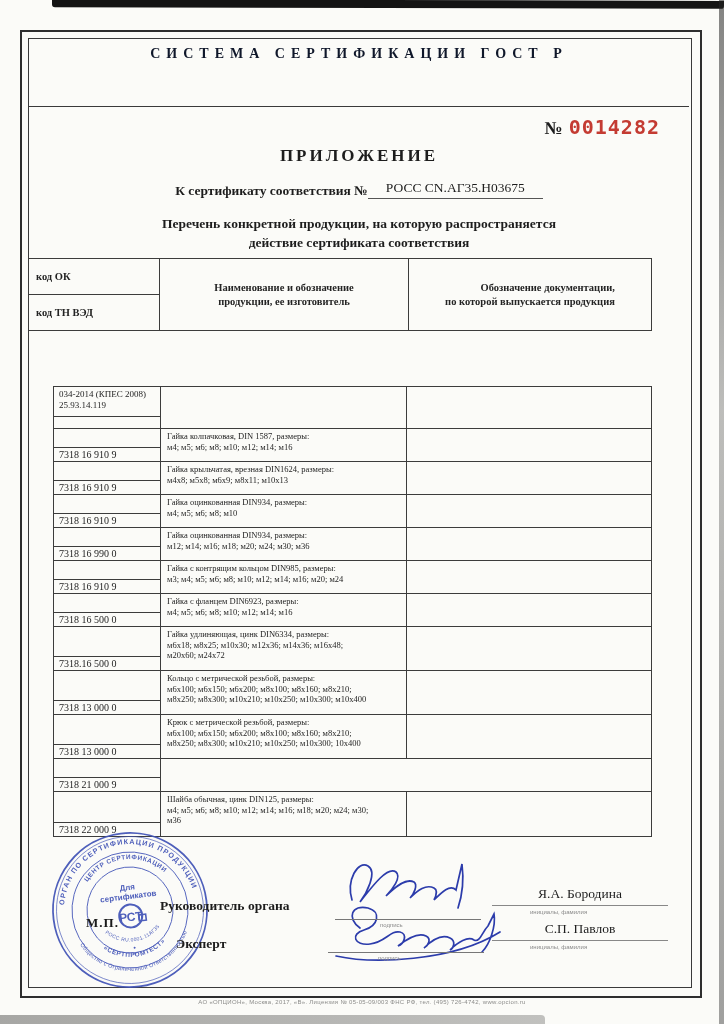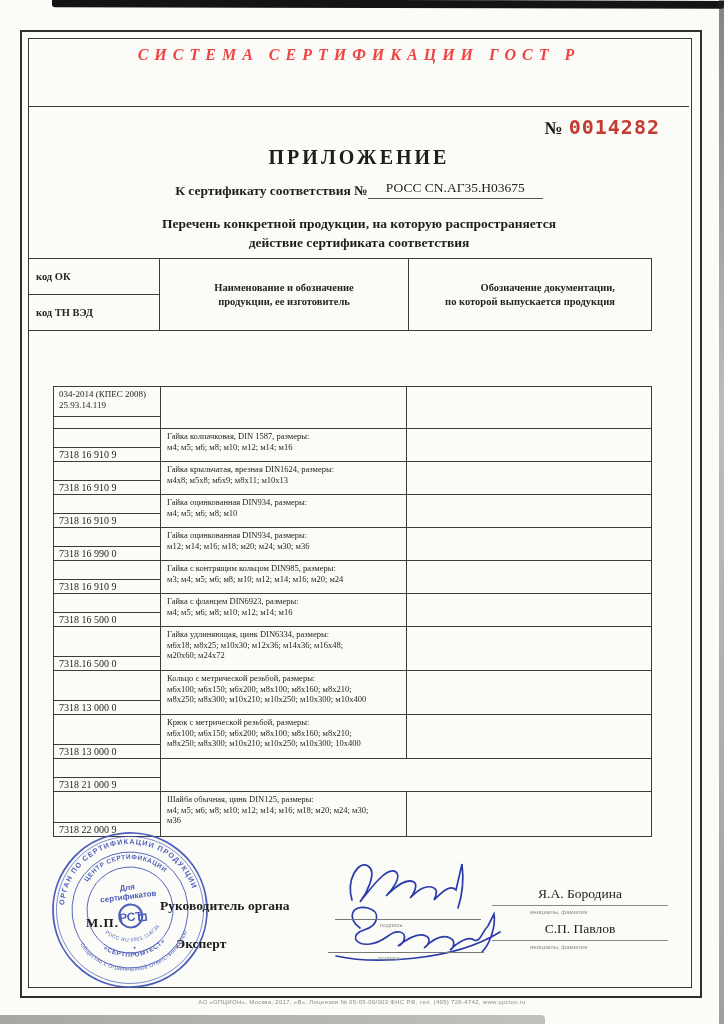--- a/index.html
+++ b/index.html
@@ -11,28 +11,28 @@
   
   .scan-top{position:absolute;left:52px;top:0;right:0;height:8px;background:#141414;border-radius:0 0 3px 3px;transform:rotate(.15deg);}
   .scan-right{position:absolute;right:0;top:0;width:5px;height:100%;background:linear-gradient(#222,#8a8a88 40%,#555);opacity:.55;}
   .scan-bottom{position:absolute;left:0;bottom:0;width:545px;height:9px;background:linear-gradient(90deg,#6e6e6c,#9a9a98);opacity:.6;border-radius:0 4px 0 0;}
   
   .frame-outer{position:absolute;left:20px;top:30px;width:678px;height:964px;border:2px solid #2e2e2e;}
   .frame-inner{position:absolute;left:28px;top:38px;width:662px;height:948px;border:1px solid #3a3a3a;}
   .header-rule{position:absolute;left:29px;top:106px;width:660px;border-top:1.5px solid #3a3a3a;}
 
   .org-header{position:absolute;left:30px;top:46px;width:658px;text-align:center;}
-  .org-line1{font-size:16px;font-weight:bold;letter-spacing:6px;color:#ef4444;font-style:italic;}
+  .org-line1{font-size:14px;font-weight:bold;letter-spacing:6px;color:#0f172a;}
   .org-line2{font-size:13.5px;font-weight:bold;letter-spacing:.4px;margin-top:9px;color:#1d1d1d;}
 
   .form-number{position:absolute;top:115px;right:64px;display:flex;align-items:baseline;gap:6px;}
   .form-number .nm{font-size:18px;font-weight:bold;color:#1c1c1c;}
   .form-number .val{font-family:"DejaVu Sans Mono",monospace;font-size:20px;color:#c43b32;letter-spacing:1px;font-weight:bold;}
 
-  .doc-title{position:absolute;left:30px;top:146px;width:658px;text-align:center;font-size:20px;font-weight:bold;letter-spacing:3px;color:#1d1d1d;}
+  .doc-title{position:absolute;left:30px;top:146px;width:658px;text-align:center;font-size:17px;font-weight:bold;letter-spacing:3px;color:#1d1d1d;}
 
   .cert-line{position:absolute;left:30px;top:183px;width:658px;display:flex;justify-content:center;align-items:baseline;}
   .cert-line .lbl{font-size:13.5px;font-weight:bold;color:#1d1d1d;}
   .cert-line .val{font-size:13.5px;color:#1d1d1d;border-bottom:1px solid #555;padding:0 18px 2px 18px;transform:translateY(-3px);}
 
   .subtitle{position:absolute;left:30px;top:214px;width:658px;text-align:center;font-size:13.5px;font-weight:bold;line-height:19px;color:#1d1d1d;white-space:pre-line;}
 
   
   .spec-head{position:absolute;left:28px;top:258px;width:624px;height:73px;border:1px solid #3c3c3c;display:flex;box-sizing:border-box;}
   .spec-head .c1{width:130px;border-right:1px solid #3c3c3c;display:flex;flex-direction:column;}

